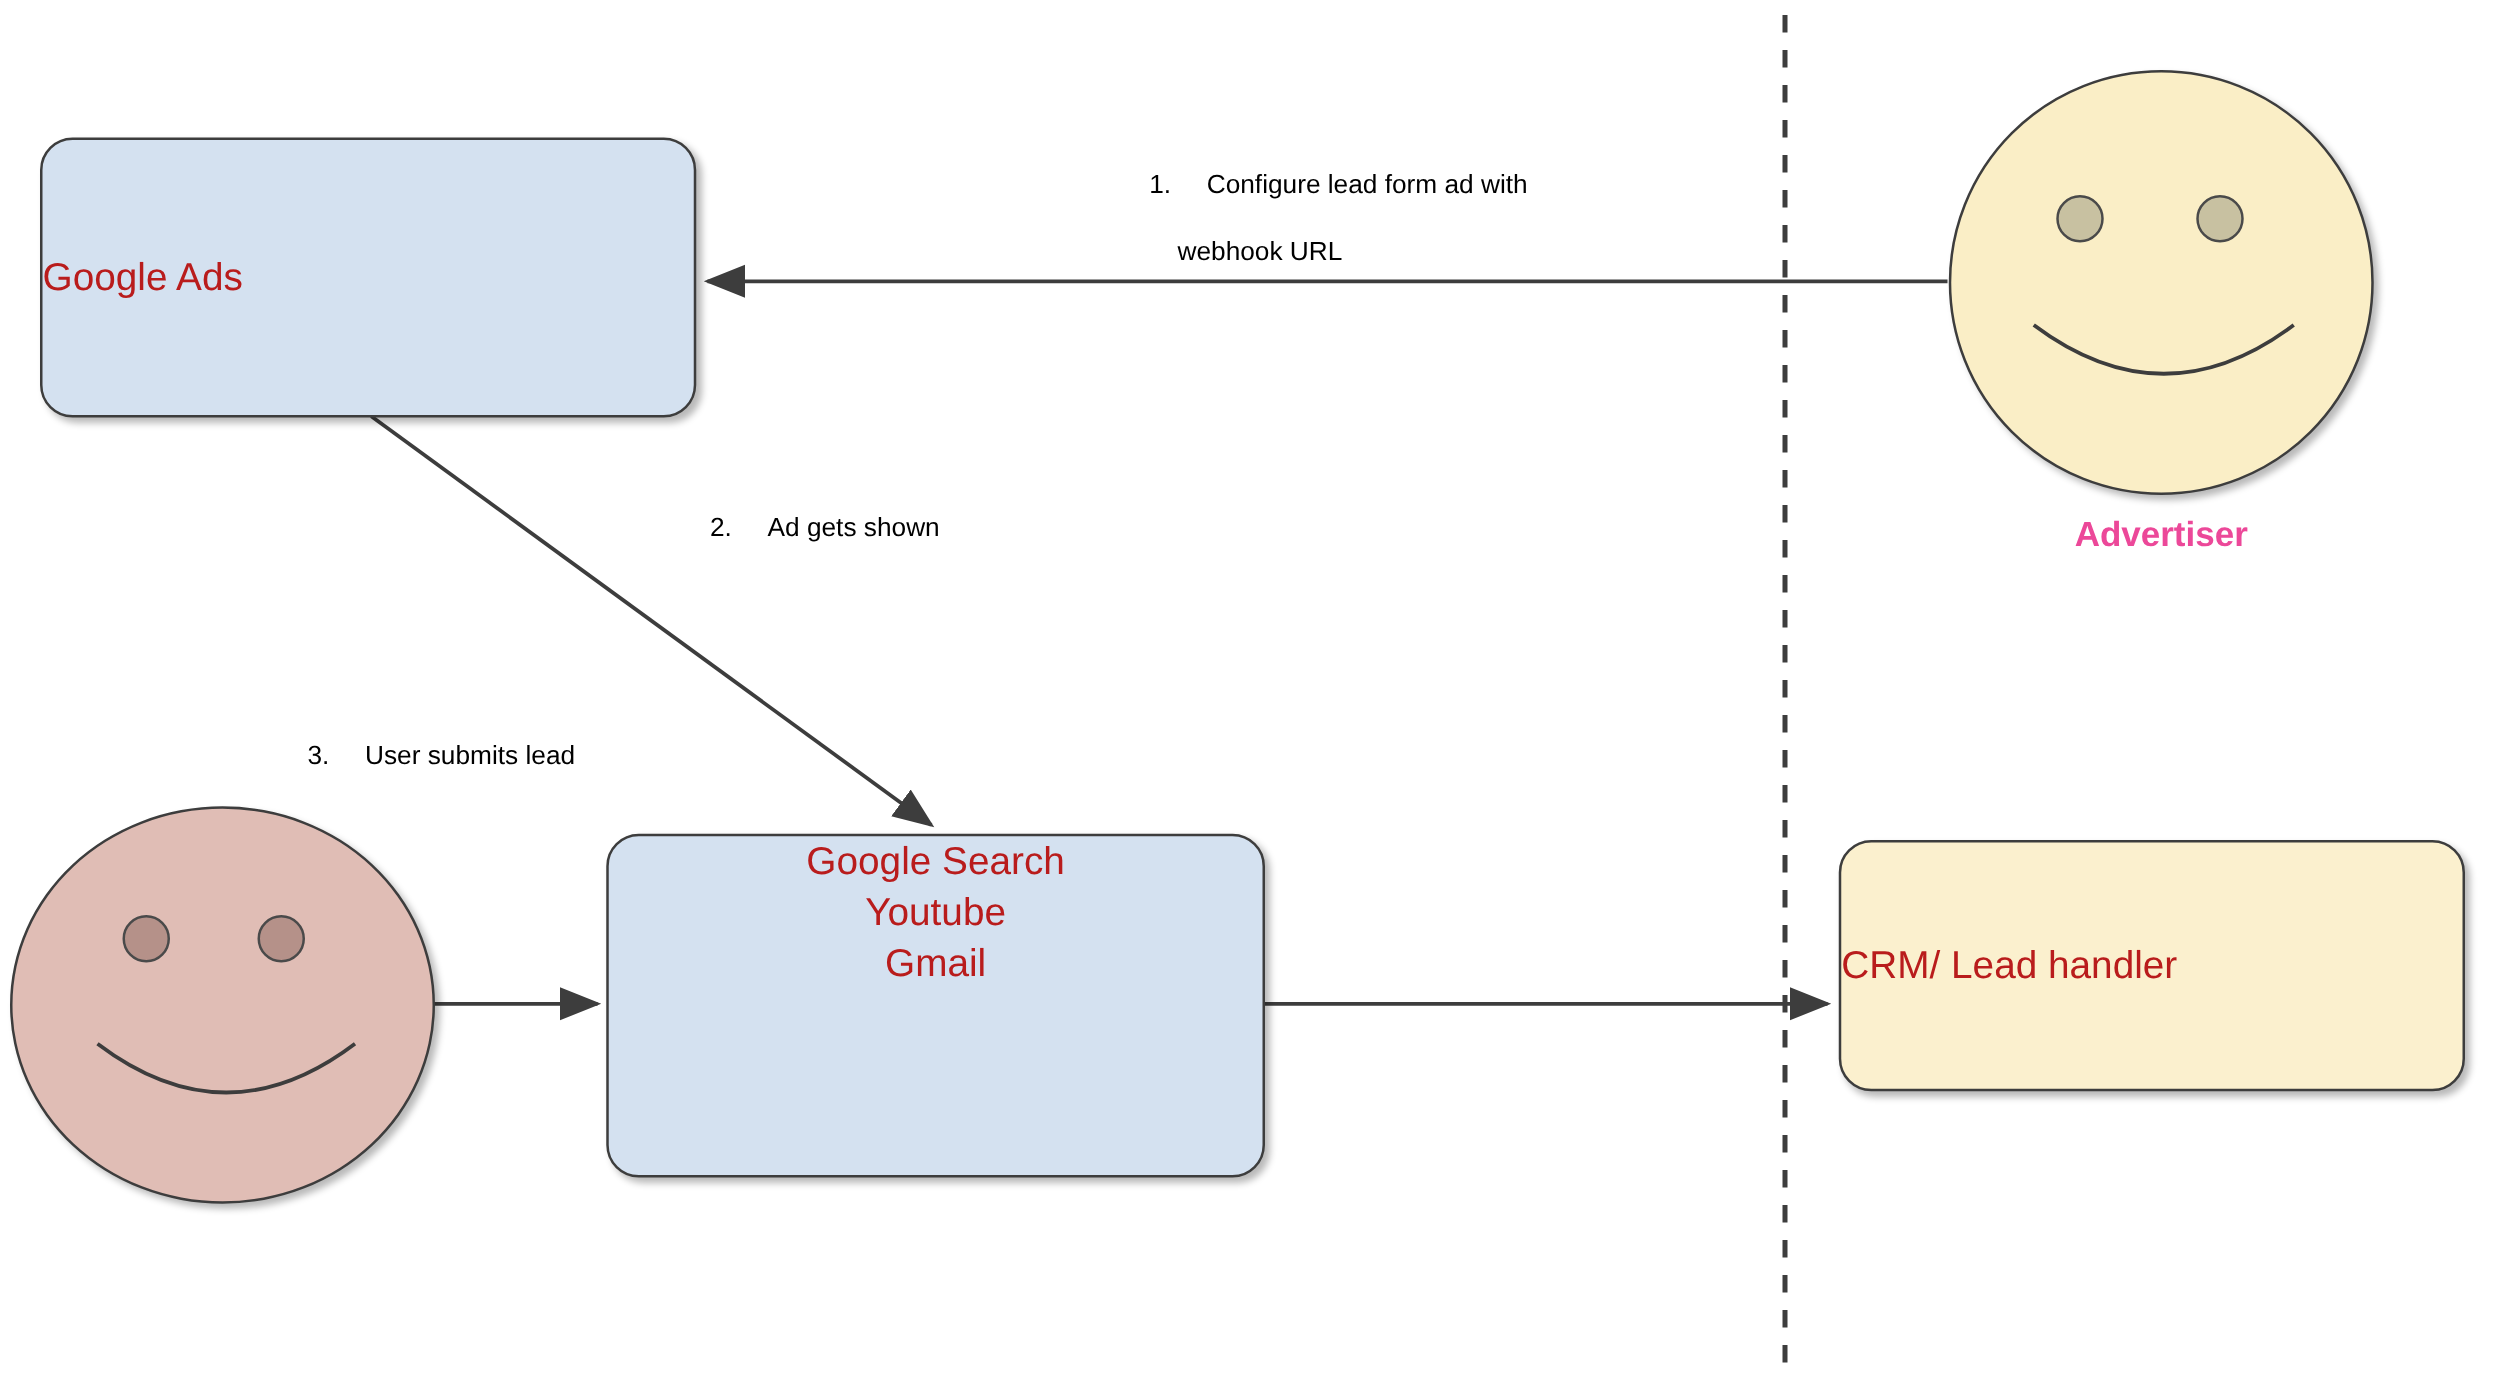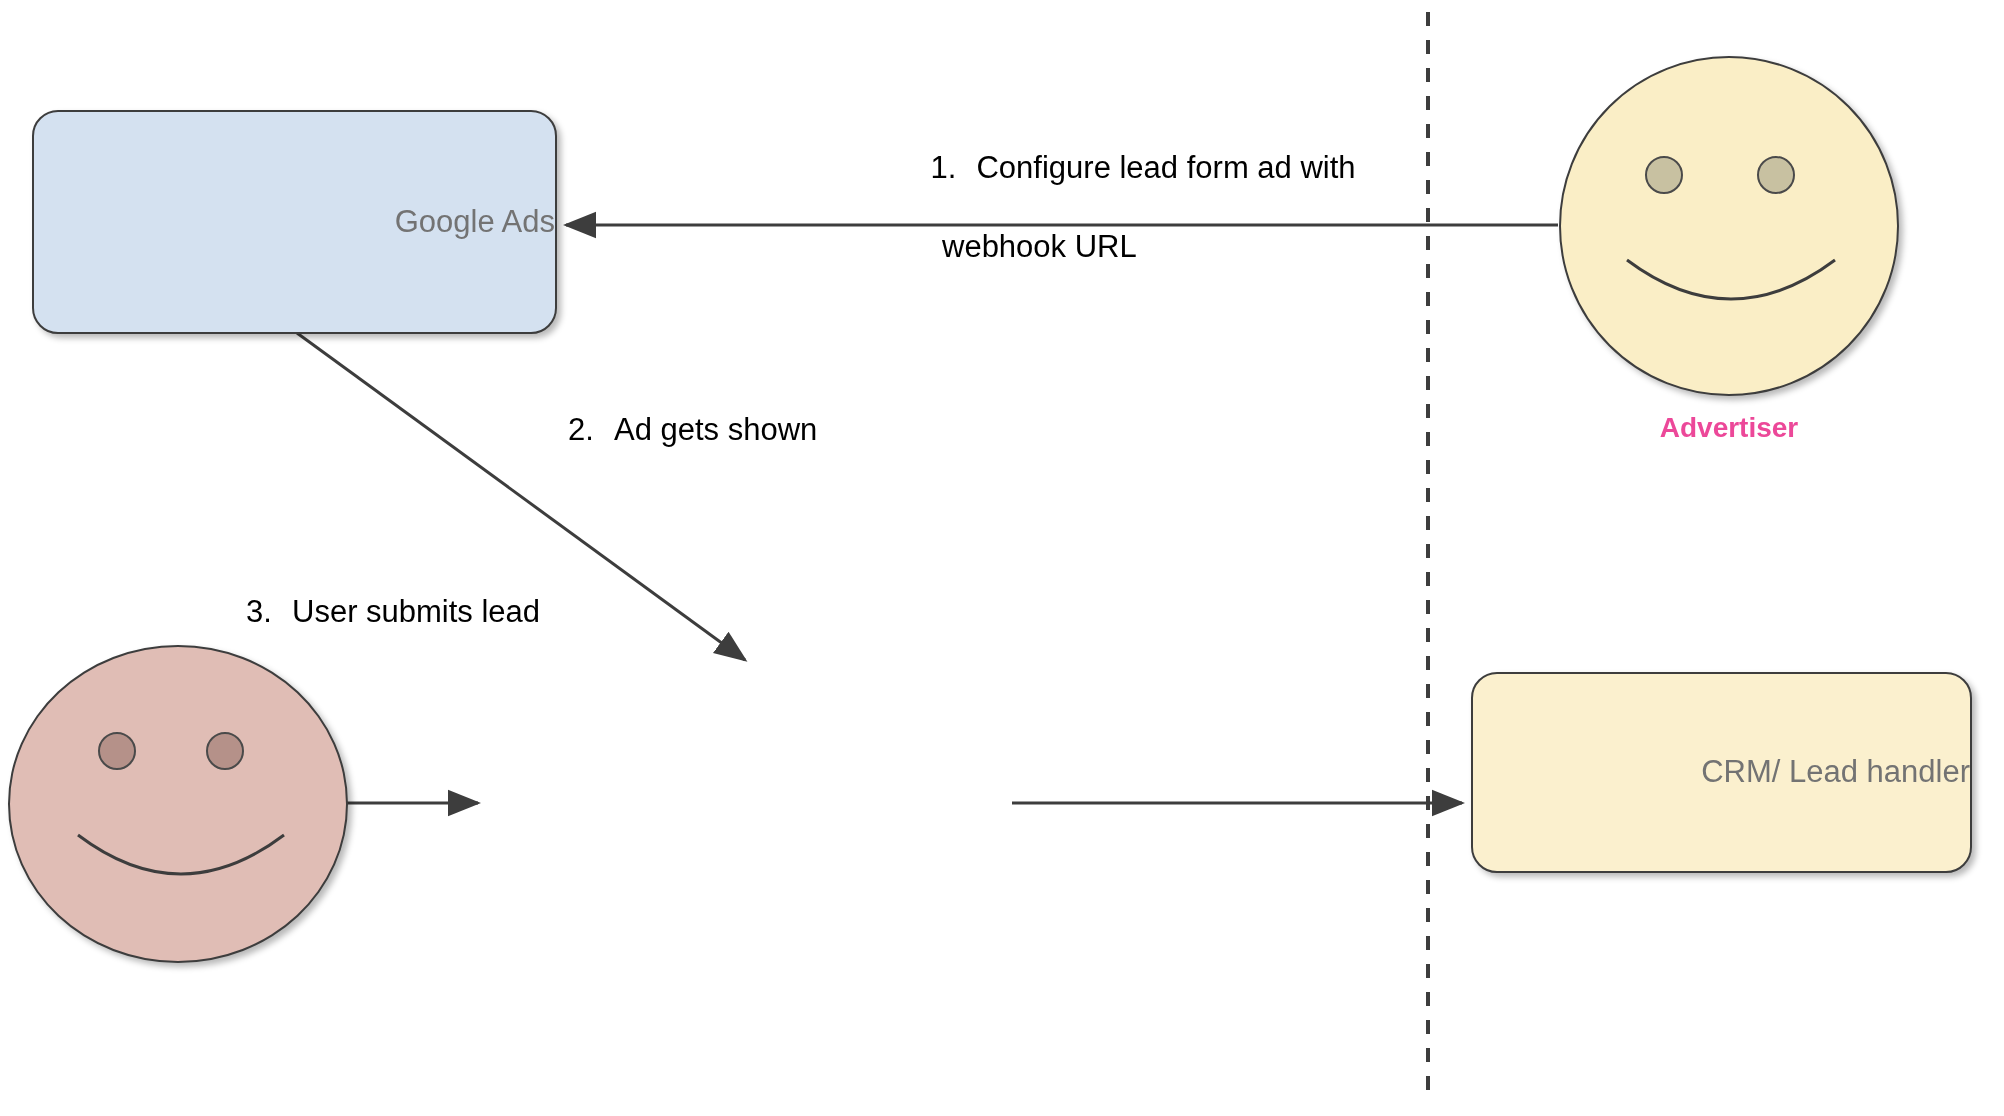--- a/index.html
+++ b/index.html
@@ -23,23 +23,23 @@
     top: 0;
     width: 2004px;
     height: 1116px;
     overflow: visible;
   }
   .node {
     position: absolute;
     box-sizing: border-box;
     display: flex;
     align-items: center;
-    justify-content: flex-end;
+    justify-content: flex-start;
     text-align: center;
-    color: #737373;
+    color: #b91c1c;
     line-height: 1.32;
   }
   .rect-node {
     border: 2px solid #3d3d3d;
     border-radius: 26px;
     box-shadow: 4px 4px 6px rgba(0,0,0,0.28);
     font-size: 31px;
   }
   .rect-blue { background: #d4e1f0; }
   .rect-cream { background: #fbf0ce; }
@@ -69,21 +69,21 @@
     position: absolute;
     text-align: center;
     font-weight: bold;
     font-size: 28px;
     color: #ec4899;
     white-space: nowrap;
   }
 
   .edge-label {
     position: absolute;
-    font-size: 31px;
+    font-size: 21px;
     color: #000000;
     line-height: 1.28;
     white-space: pre;
   }
   .edge-label .num {
     display: inline-block;
     width: 46px;
   }
   .edge-label .body {
     display: inline-block;
@@ -111,20 +111,25 @@
 
     <line x1="347" y1="803" x2="478" y2="803" stroke="#3d3d3d" stroke-width="3" marker-end="url(#arrowEnd)"></line>
 
     <line x1="1012" y1="803" x2="1462" y2="803" stroke="#3d3d3d" stroke-width="3" marker-end="url(#arrowEnd)"></line>
   </svg>
 
   <div class="node rect-node rect-blue" style="left:32px; top:110px; width:525px; height:224px;">
     <span>Google Ads</span>
   </div>
 
+  <div class="node rect-node rect-blue" style="left:485px; top:667px; width:527px; height:275px; flex-direction:column;">
+    <span>Google Search</span>
+    <span>Youtube</span>
+    <span>Gmail</span>
+  </div>
 
   <div class="node rect-node rect-cream" style="left:1471px; top:672px; width:501px; height:201px;">
     <span>CRM/ Lead handler</span>
   </div>
 
   <div class="face face-cream" style="left:1559px; top:56px; width:340px; height:340px;">
     <span class="eye eye-cream" style="left:84px; top:98px; width:38px; height:38px;"></span>
     <span class="eye eye-cream" style="left:196px; top:98px; width:38px; height:38px;"></span>
     <svg class="mouth" style="left:62px; top:196px; width:216px; height:70px;" viewBox="0 0 216 70">
       <path d="M4,6 Q108,84 212,6" fill="none" stroke="#3d3d3d" stroke-width="3"></path>

